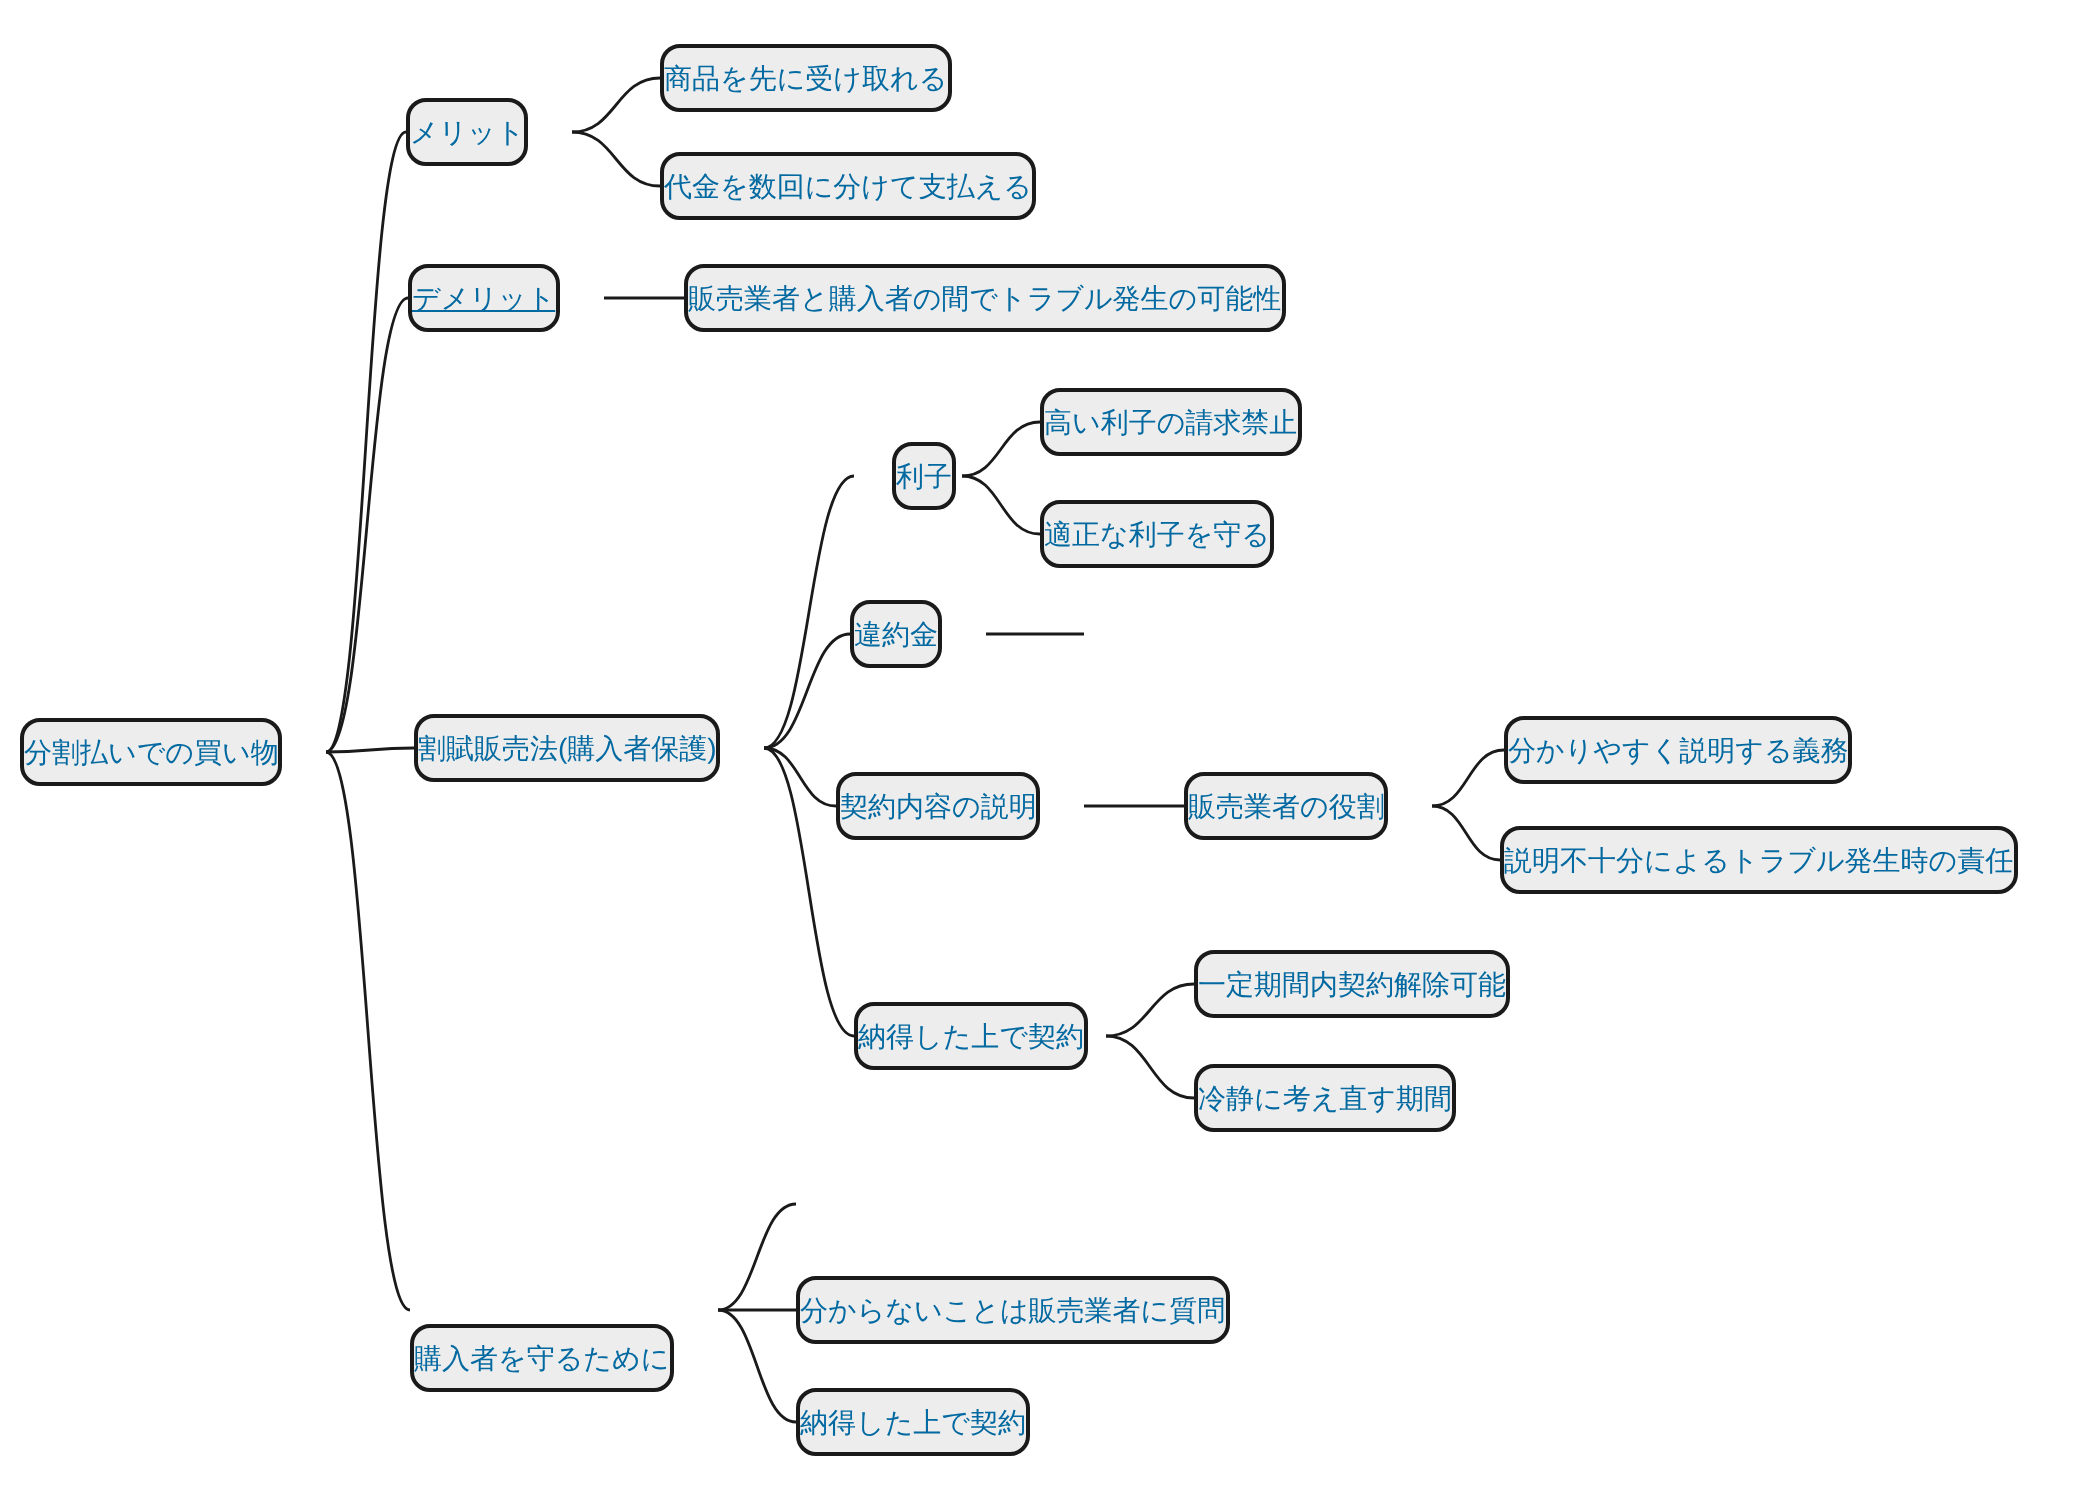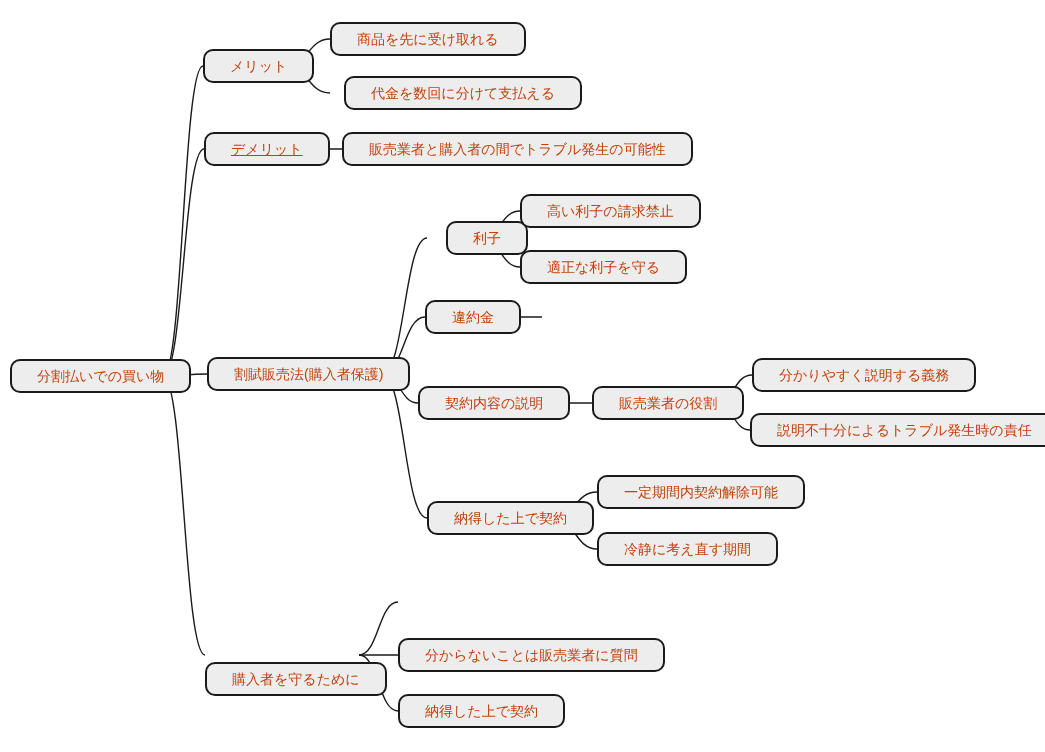--- a/index.html
+++ b/index.html
@@ -21,22 +21,22 @@
     position:absolute;left:0;top:0;width:1045px;height:752px;
   }
   .edges path{
     fill:none;stroke:var(--edge-color);stroke-width:1.4;
   }
   .node{
     position:absolute;transform:translateY(-50%);
     background:var(--node-fill);
     border:2px solid var(--node-border);
     border-radius:10px;
-    padding:5px 25px;
-    font-size:14px;line-height:20px;color:#c2410c;
+    padding:5px 0;
+    font-size:14px;line-height:20px;color:#0369a1;
     white-space:nowrap;
     box-sizing:border-box;
   }
 </style>
 </head>
 <body>
 
 <div class="canvas">
   <svg class="edges" viewBox="0 0 1045 752" xmlns="http://www.w3.org/2000/svg">
       <path d="M 163 376 C 183 376, 183 66, 203 66"></path>
@@ -59,21 +59,21 @@
       <path d="M 553 518 C 575 518, 575 549, 597 549"></path>
       <path d="M 163 376 C 184 376, 184 655, 205 655"></path>
       <path d="M 359 655 C 378.5 655, 378.5 602, 398 602"></path>
       <path d="M 359 655 C 378.5 655, 378.5 655, 398 655"></path>
       <path d="M 359 655 C 378.5 655, 378.5 711, 398 711"></path>
     </svg>
 
 <div class="node" style="left: 10px; top: 376px;">分割払いでの買い物</div>
     <div class="node" style="left: 203px; top: 66px;">メリット</div>
     <div class="node" style="left: 330px; top: 39px;">商品を先に受け取れる</div>
-    <div class="node" style="left: 330px; top: 93px; margin-left: 14px;">代金を数回に分けて支払える</div>
+    <div class="node" style="left: 330px; top: 93px;">代金を数回に分けて支払える</div>
     <div class="node" style="left: 204px; top: 149px; text-decoration: underline;">デメリット</div>
     <div class="node" style="left: 342px; top: 149px;">販売業者と購入者の間でトラブル発生の可能性</div>
     <div class="node" style="left: 207px; top: 374px;">割賦販売法(購入者保護)</div>
     <div class="node" style="left: 446px; top: 238px;">利子</div>
     <div class="node" style="left: 520px; top: 211px;">高い利子の請求禁止</div>
     <div class="node" style="left: 520px; top: 267px;">適正な利子を守る</div>
     <div class="node" style="left: 425px; top: 317px;">違約金</div>
     <div class="node" style="left: 418px; top: 403px;">契約内容の説明</div>
     <div class="node" style="left: 592px; top: 403px;">販売業者の役割</div>
     <div class="node" style="left: 752px; top: 375px;">分かりやすく説明する義務</div>

